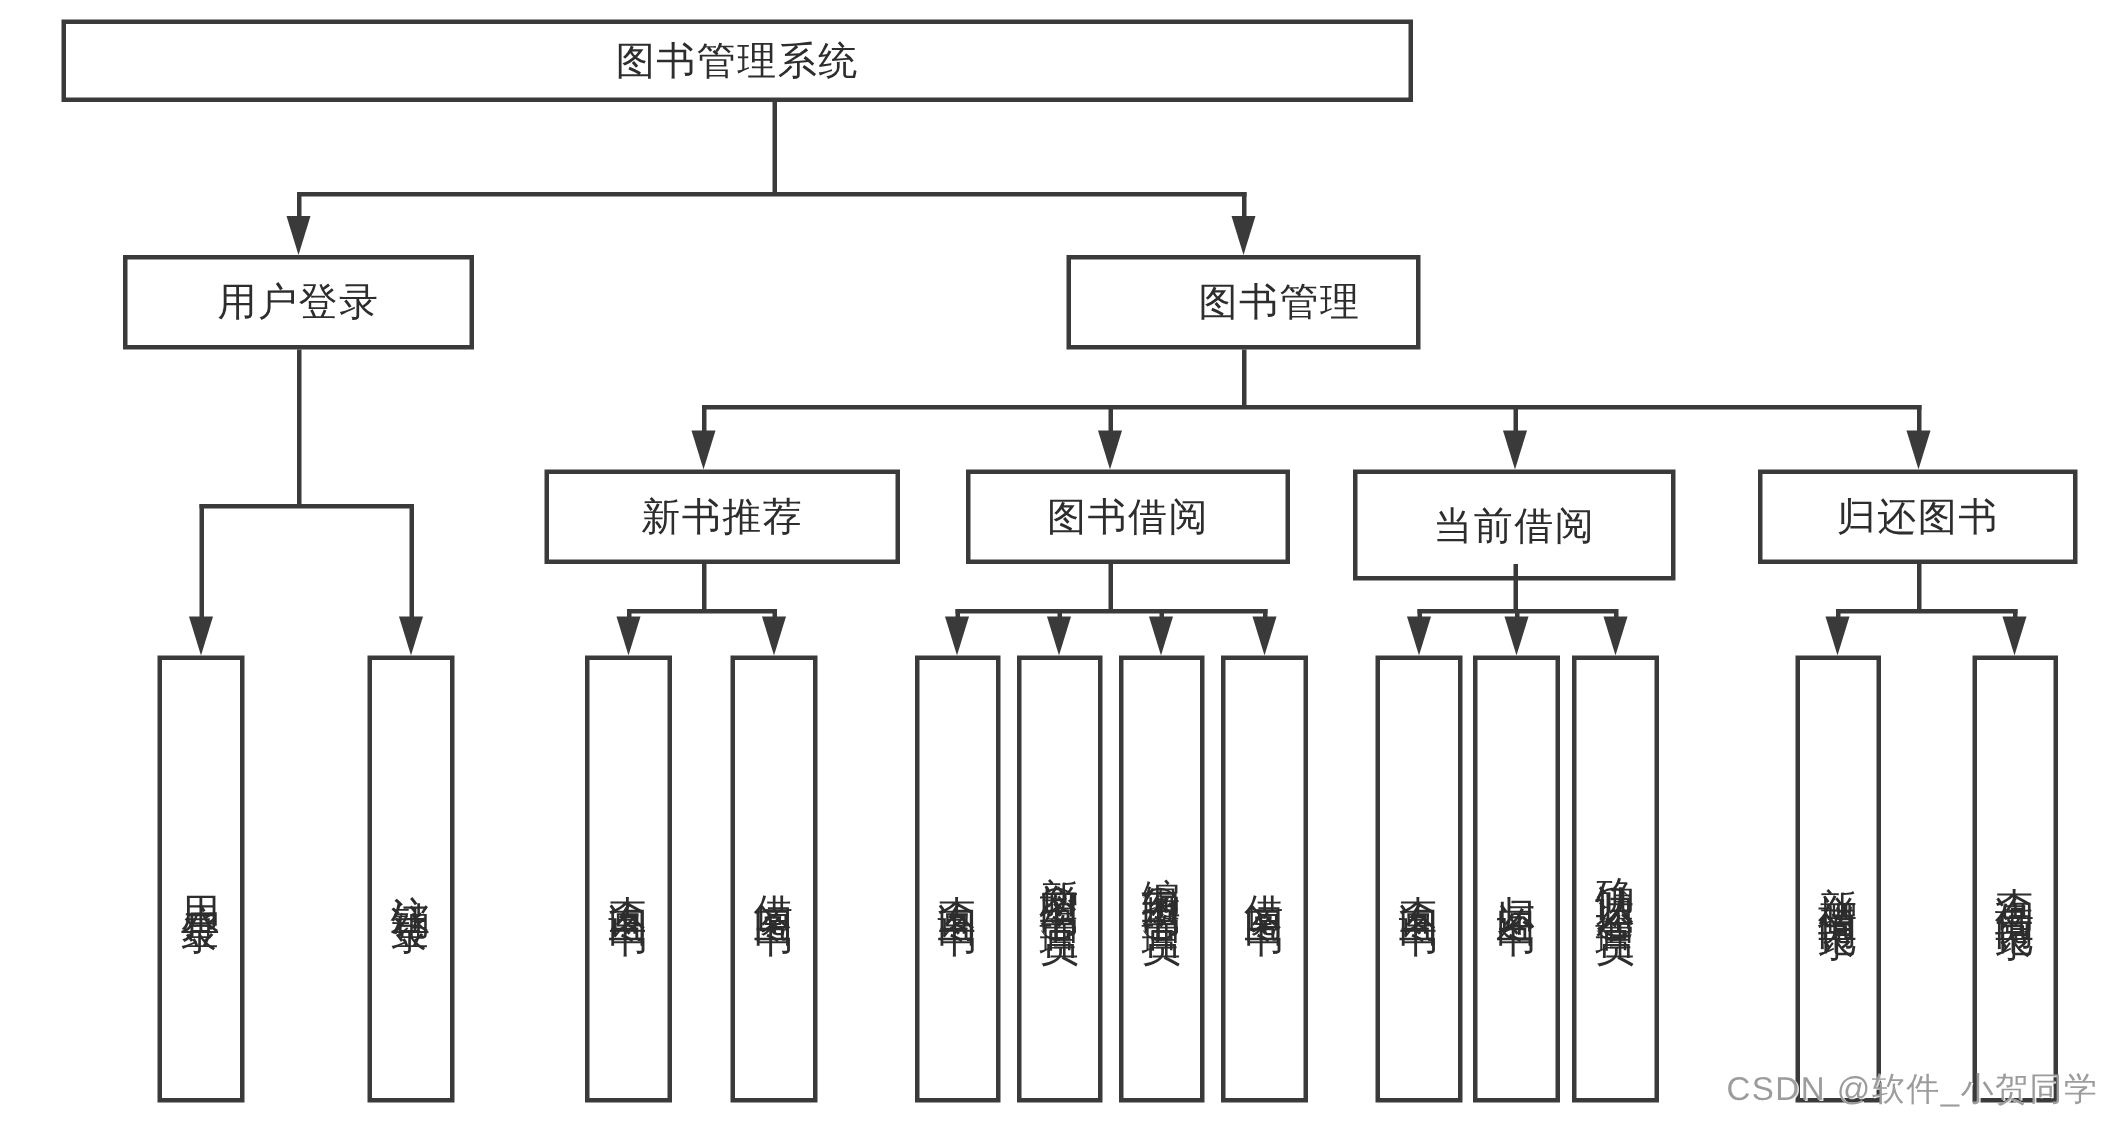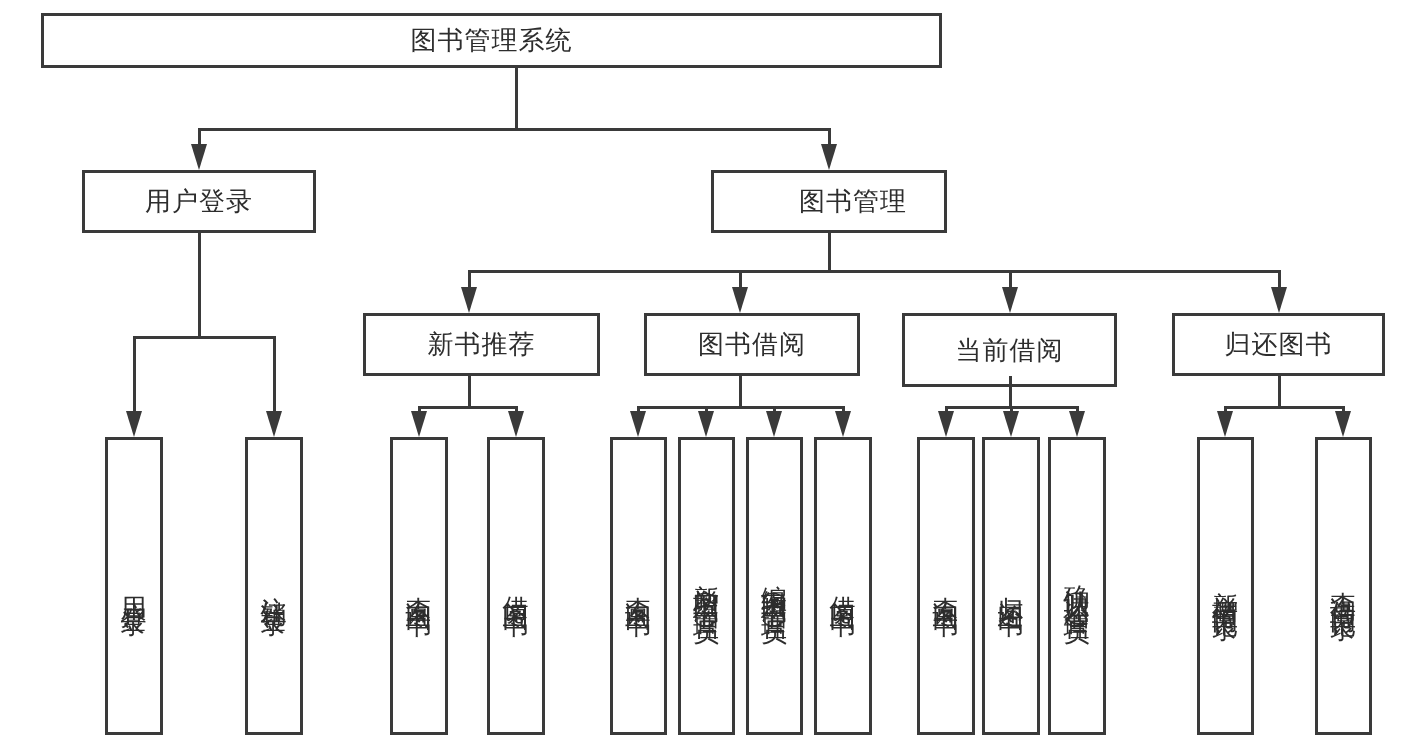--- a/index.html
+++ b/index.html
@@ -145,14 +145,15 @@
   <div class="vline" style="left:1076px; top:406px; height:10px;"></div>
   <div class="arrow" style="left:1069px; top:411px;"></div>
 
   <div class="vline" style="left:1278px; top:376px; height:30px;"></div>
   <div class="hline" style="left:1224px; top:406px; width:121px;"></div>
   <div class="vline" style="left:1224px; top:406px; height:10px;"></div>
   <div class="arrow" style="left:1217px; top:411px;"></div>
   <div class="vline" style="left:1342px; top:406px; height:10px;"></div>
   <div class="arrow" style="left:1335px; top:411px;"></div>
 
+  <div class="watermark">CSDN @软件_小贺同学</div>
 
 </div>
 
 </body></html>

